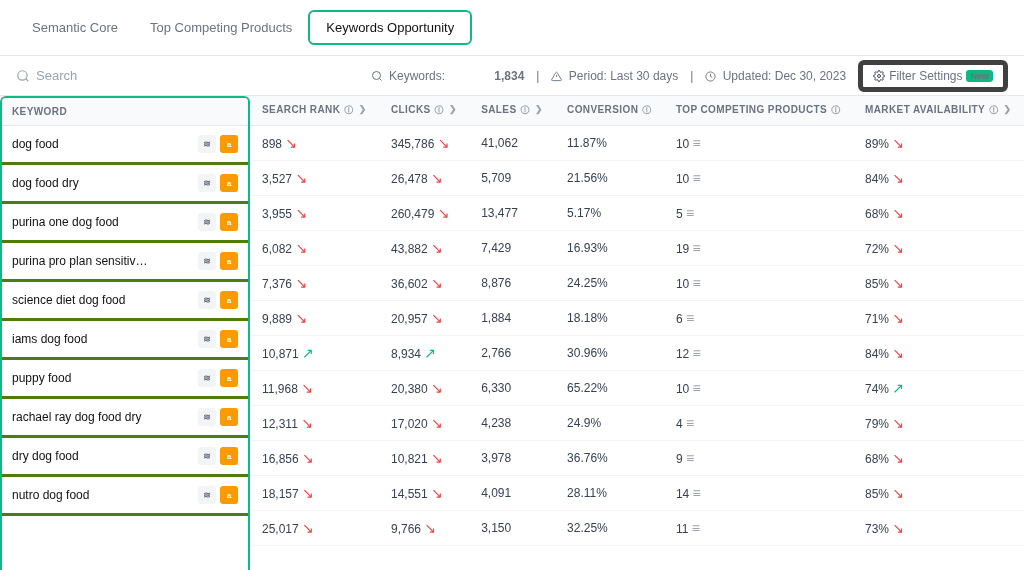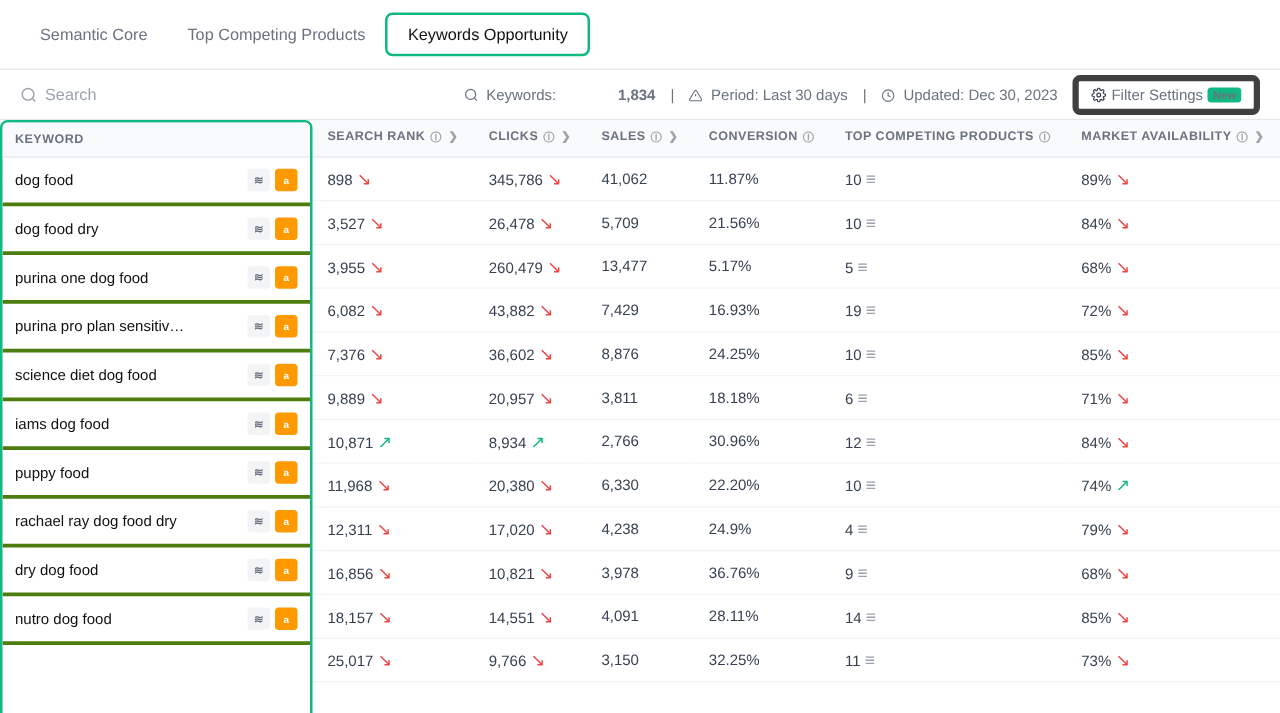--- a/index.html
+++ b/index.html
@@ -506,21 +506,21 @@
     </td>
   </tr>
           <tr>
     <td>
       9,889&nbsp;<span class="trend-down">↘</span>
     </td>
     <td>
       20,957&nbsp;<span class="trend-down">↘</span>
     </td>
     <td>
-      3,811
+      1,884
     </td>
     <td>
       18.18%
     </td>
     <td>
       6&nbsp;<span class="menu-icon">≡</span>
     </td>
     <td>
       71%&nbsp;<span class="trend-down">↘</span>
     </td>
@@ -549,21 +549,21 @@
     <td>
       11,968&nbsp;<span class="trend-down">↘</span>
     </td>
     <td>
       20,380&nbsp;<span class="trend-down">↘</span>
     </td>
     <td>
       6,330
     </td>
     <td>
-      22.20%
+      65.22%
     </td>
     <td>
       10&nbsp;<span class="menu-icon">≡</span>
     </td>
     <td>
       74%&nbsp;<span class="trend-up">↗</span>
     </td>
   </tr>
           <tr>
     <td>

